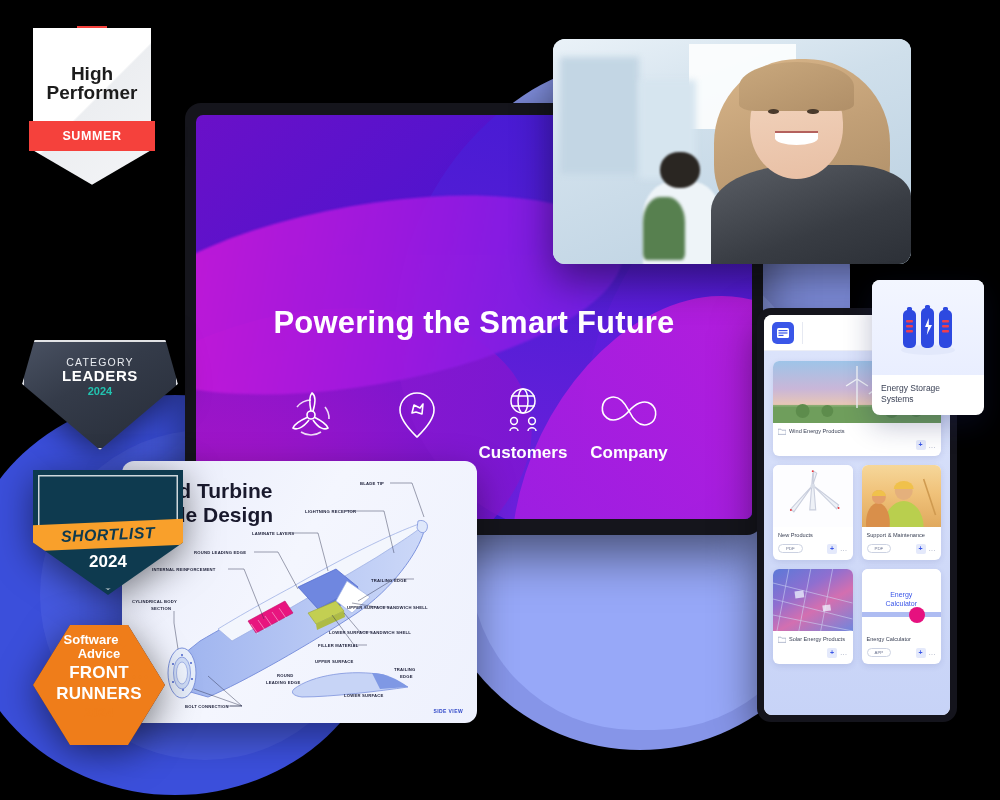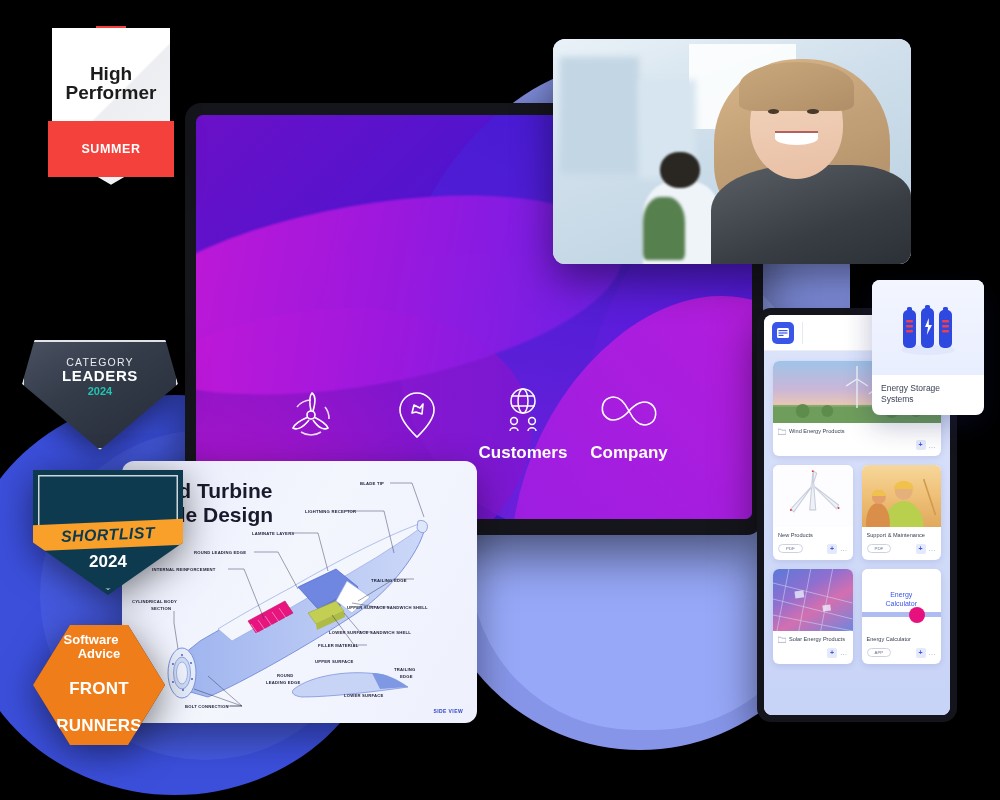--- a/index.html
+++ b/index.html
@@ -222,21 +222,21 @@
   .g2-ribbon-top {
     position: absolute; left: 50%; top: -2px; transform: translateX(-50%);
     width: 30px; height: 34px; background: #f5413c;
     clip-path: polygon(0 0, 100% 0, 100% 72%, 50% 100%, 0 72%);
     display: flex; align-items: flex-start; justify-content: center;
     color: #fff; font-size: 13px; font-weight: bold; padding-top: 3px;
   }
   .g2-t1 { font-size: 19px; font-weight: bold; color: #1c1c1c; line-height: 1.02; }
   .g2-band {
     position: absolute; left: -4px; right: -4px; background: #f5413c; color: #fff;
-    text-align: center; font-size: 12.5px; font-weight: bold; padding: 21px 0; letter-spacing: .6px;
+    text-align: center; font-size: 12.5px; font-weight: bold; padding: 8px 0; letter-spacing: .6px;
   }
   .g2-year { font-size: 19px; font-weight: bold; color: #1c1c1c; }
   .g2-star { color: #d7dbe0; font-size: 15px; }
   .g2-line { height:1px; background:#e3e6ea; flex:1; }
 
   .getapp {
     width: 156px; height: 110px; filter: drop-shadow(0 6px 16px rgba(0,0,0,.55));
   }
   .getapp-body {
     width: 100%; height: 100%;
@@ -283,21 +283,21 @@
     clip-path: polygon(28% 0, 72% 0, 100% 50%, 72% 100%, 28% 100%, 0 50%);
     position: relative; text-align: center; padding-top: 8px;
   }
   .sa-ring {
     position:absolute; inset:-4px;
     background:#ef7d1a;
     clip-path: polygon(28% 0, 72% 0, 100% 50%, 72% 100%, 28% 100%, 0 50%);
     z-index:-1;
   }
   .sa-t { font-size: 13px; font-weight: bold; color: #fff; line-height: 1.05; }
-  .sa-fr { font-size: 17px; font-weight: bold; color: #fff; line-height: 1.0; letter-spacing: .2px; margin-top:20px;}
+  .sa-fr { font-size: 17px; font-weight: bold; color: #fff; line-height: 1.0; letter-spacing: .2px; margin-top:4px;}
   .sa-year { font-size: 13px; font-weight: bold; color: #ef7d1a; margin-top: 3px; }
   .sa-bubble {
     display:inline-block; width:14px; height:10px; background:#ef7d1a; border-radius:2px;
     vertical-align: middle; margin-left:2px; position:relative;
   }
   .sa-bubble::after{content:'';position:absolute;left:2px;bottom:-3px;border-left:4px solid #ef7d1a;border-bottom:4px solid transparent;}
 </style>
 </head>
 <body>
 
@@ -309,20 +309,21 @@
   <div class="blob-inner"></div>
 
   <div class="monitor">
     <div class="monitor-screen">
       <div class="swoosh sw2"></div>
       <div class="swoosh sw5"></div>
       <div class="swoosh sw1"></div>
       <div class="swoosh sw4"></div>
       <div class="swoosh sw3"></div>
 
+      <div class="headline">Powering the Smart Future</div>
 
       <div class="icon-row">
         <div class="icon-cell">
           <svg width="56" height="56" viewBox="0 0 56 56" fill="none" stroke="#fff" stroke-width="1.6">
             <circle cx="28" cy="28" r="4"></circle>
             <path d="M28 24 C26 14 27 8 29 6 C32 8 33 14 30 24"></path>
             <path d="M25 30 C16 34 11 38 10 41 C13 43 19 42 26 33"></path>
             <path d="M31 30 C39 34 44 38 45 41 C42 43 36 42 30 33"></path>
             <path d="M14 20 A18 18 0 0 1 28 13" stroke-opacity=".85"></path>
             <path d="M42 20 A18 18 0 0 1 46 32" stroke-opacity=".85"></path>
@@ -646,21 +647,21 @@
         <div class="bp-lbl" style="left: 272px; top: 206px;">TRAILING</div>
         <div class="bp-lbl" style="left: 278px; top: 213px;">EDGE</div>
         <div class="bp-lbl" style="left: 155px; top: 212px;">ROUND</div>
         <div class="bp-lbl" style="left: 144px; top: 219px;">LEADING EDGE</div>
         <div class="bp-lbl" style="left: 222px; top: 232px;">LOWER SURFACE</div>
         <div class="bp-lbl" style="left: 63px; top: 243px;">BOLT CONNECTION</div>
       </div>
     <div class="bp-side">SIDE VIEW</div>
   </div>
 
-  <div class="badge g2" style="left:52px; top:28px;">
+  <div class="badge g2" style="left:33px; top:28px;">
     <div class="g2-ribbon-top">G2</div>
     <div class="g2-body">
       <div class="g2-t1" style="margin-top:14px;">High</div>
       <div class="g2-t1">Performer</div>
       <div style="height:30px"></div>
       <div class="g2-year">2024</div>
     </div>
     <div class="g2-band" style="top:93px;">SUMMER</div>
   </div>
 

